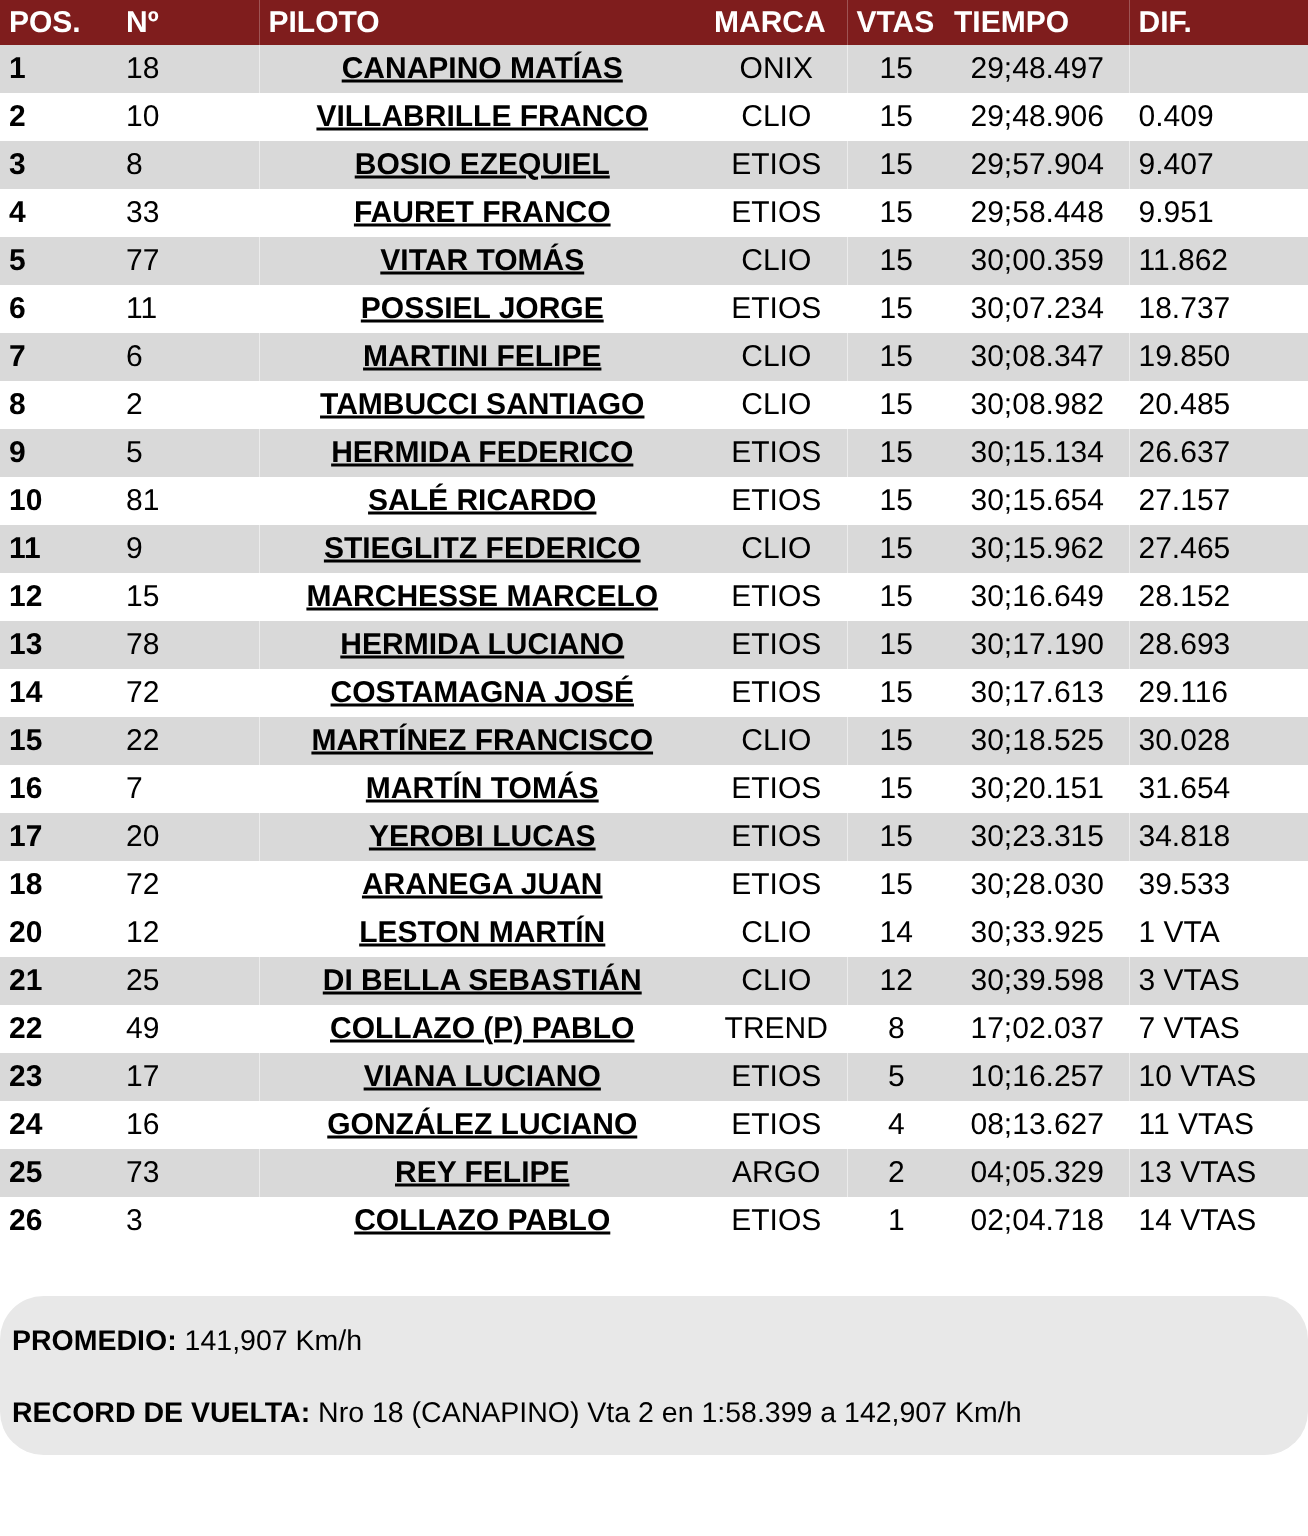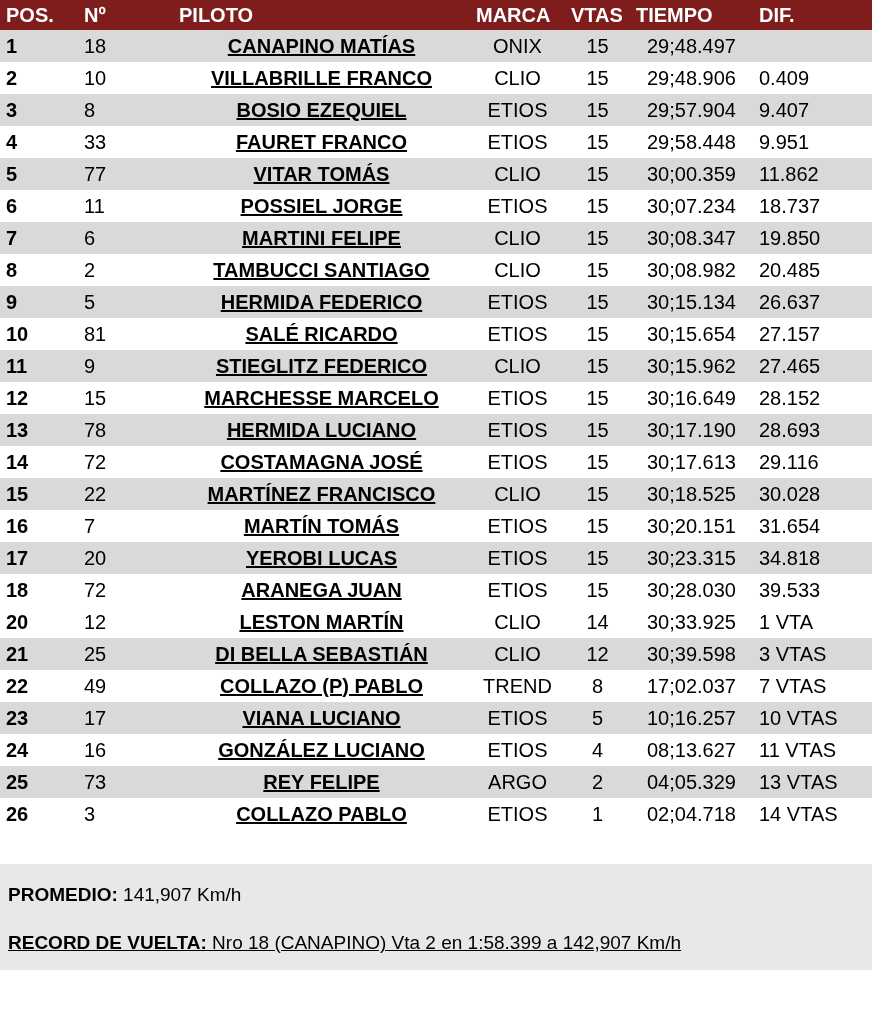--- a/index.html
+++ b/index.html
@@ -77,28 +77,29 @@
 
   .gap {
     height: 34px;
     background: #ffffff;
   }
   .footer {
     background: #e8e8e8;
     padding: 14px 8px 16px 8px;
     min-height: 78px;
     box-sizing: border-box;
+    border-radius: 29px;
   }
   .footer-line {
     font-size: 19px;
     color: #000000;
     margin: 6px 0 0 0;
     white-space: nowrap;
   }
-  .footer-line.second { margin-top: 26px; text-decoration: underline; }
+  .footer-line.second { margin-top: 26px; }
   .footer-label {
     font-weight: bold;
   }
   .footer-value {
     font-weight: normal;
   }
 </style>
 </head>
 <body>
 

